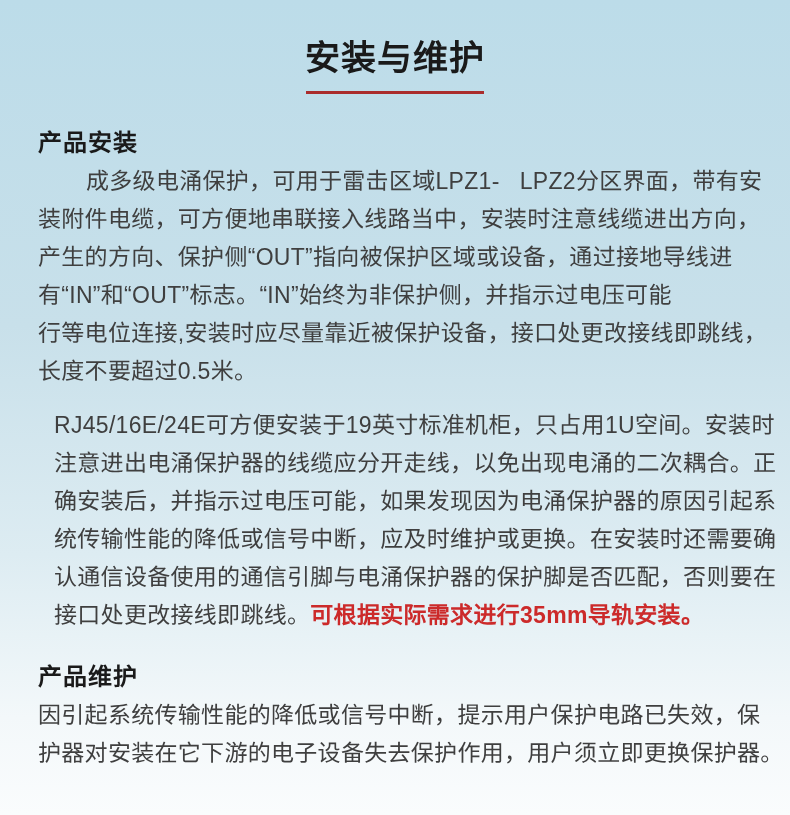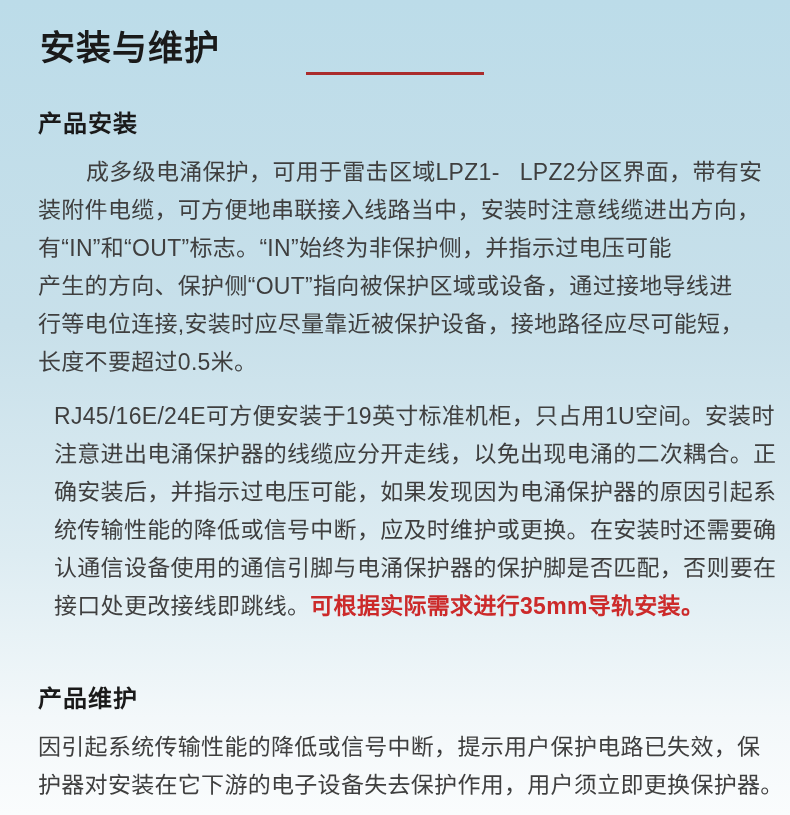--- a/index.html
+++ b/index.html
@@ -11,21 +11,22 @@
       var(--background-top, #bcdce9) 0%,
       #c8e0ea 40%,
       #ddecf2 68%,
       #f3f8fa 88%,
       var(--background-bottom, #fafcfd) 100%);
     font-family: "Liberation Sans", "DejaVu Sans", sans-serif;
   }
   .page { padding: 25px 38px 0 38px; box-sizing: border-box; }
 
   .doc-title {
-    margin: 2px;
+    margin: 12px;
+    text-align: center;
     font-size: 35px;
     line-height: 42px;
     font-weight: 700;
     letter-spacing: 1px;
     color: var(--heading-text, #1a1a1a);
   }
   .title-underline {
     width: 178px;
     height: 3px;
     margin: 3px auto 0 auto;
@@ -34,23 +35,23 @@
 
   .section-heading {
     margin: 36px 0 0 0;
     font-size: 24px;
     line-height: 30px;
     font-weight: 700;
     letter-spacing: 1px;
     color: var(--heading-text, #1a1a1a);
     font-family: Liberation Mono, monospace;
   }
-  .section-heading.second { margin-top: 61px; }
+  .section-heading.second { margin-top: 30px; }
 
-  .para { margin: 12px 0 0 0; }
+  .para { margin: 2px 0 0 0; }
   .para.cont { margin: 16px; }
 
   .ln {
     font-size: 23px;
     line-height: 38px;
     letter-spacing: 0.3px;
     color: var(--body-text, #3f3f3f);
     white-space: pre;
   }
   .ln.indent { text-indent: 48px; }
@@ -70,23 +71,23 @@
     <div class="title-underline"></div>
   </header>
 
   <main>
 
     <h2 class="section-heading">产品安装</h2>
 
     <div class="para">
       <div class="ln indent">成多级电涌保护，可用于雷击区域LPZ1-   LPZ2分区界面，带有安</div>
       <div class="ln">装附件电缆，可方便地串联接入线路当中，安装时注意线缆进出方向，</div>
+      <div class="ln">产生的方向、保护侧“OUT”指向被保护区域或设备，通过接地导线进</div>
       <div class="ln">有“IN”和“OUT”标志。“IN”始终为非保护侧，并指示过电压可能</div>
-      <div class="ln">产生的方向、保护侧“OUT”指向被保护区域或设备，通过接地导线进</div>
-      <div class="ln">行等电位连接,安装时应尽量靠近被保护设备，接地路径应尽可能短，</div>
+      <div class="ln">行等电位连接,安装时应尽量靠近被保护设备，接口处更改接线即跳线，</div>
       <div class="ln">长度不要超过0.5米。</div>
     </div>
 
     <div class="para cont">
       <div class="ln">RJ45/16E/24E可方便安装于19英寸标准机柜，只占用1U空间。安装时</div>
       <div class="ln">注意进出电涌保护器的线缆应分开走线，以免出现电涌的二次耦合。正</div>
       <div class="ln">确安装后，并指示过电压可能，如果发现因为电涌保护器的原因引起系</div>
       <div class="ln">统传输性能的降低或信号中断，应及时维护或更换。在安装时还需要确</div>
       <div class="ln">认通信设备使用的通信引脚与电涌保护器的保护脚是否匹配，否则要在</div>
       <div class="ln"><span>接口处更改接线即跳线。</span><span class="red">可根据实际需求进行35mm导轨安装。</span></div>

